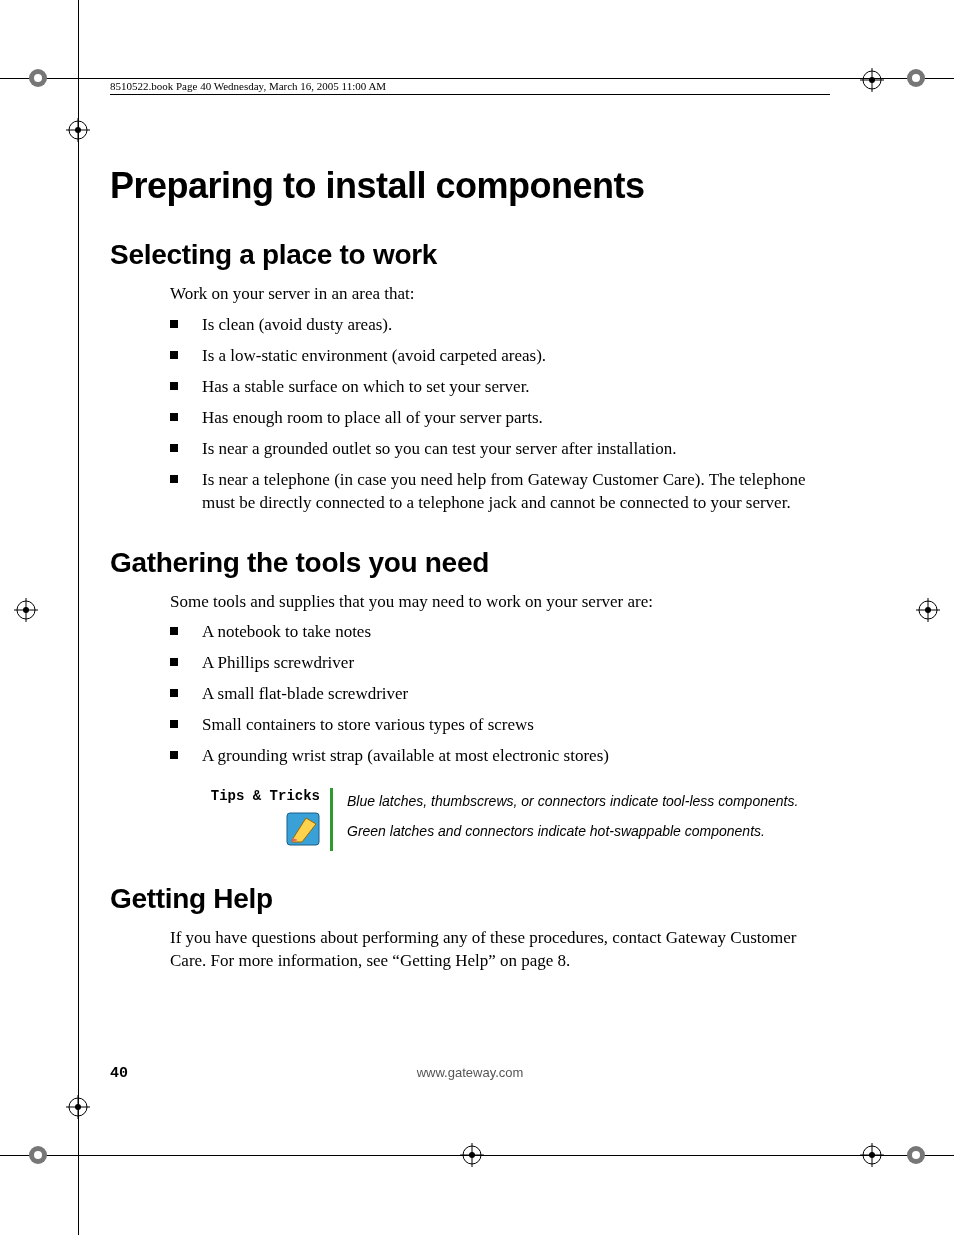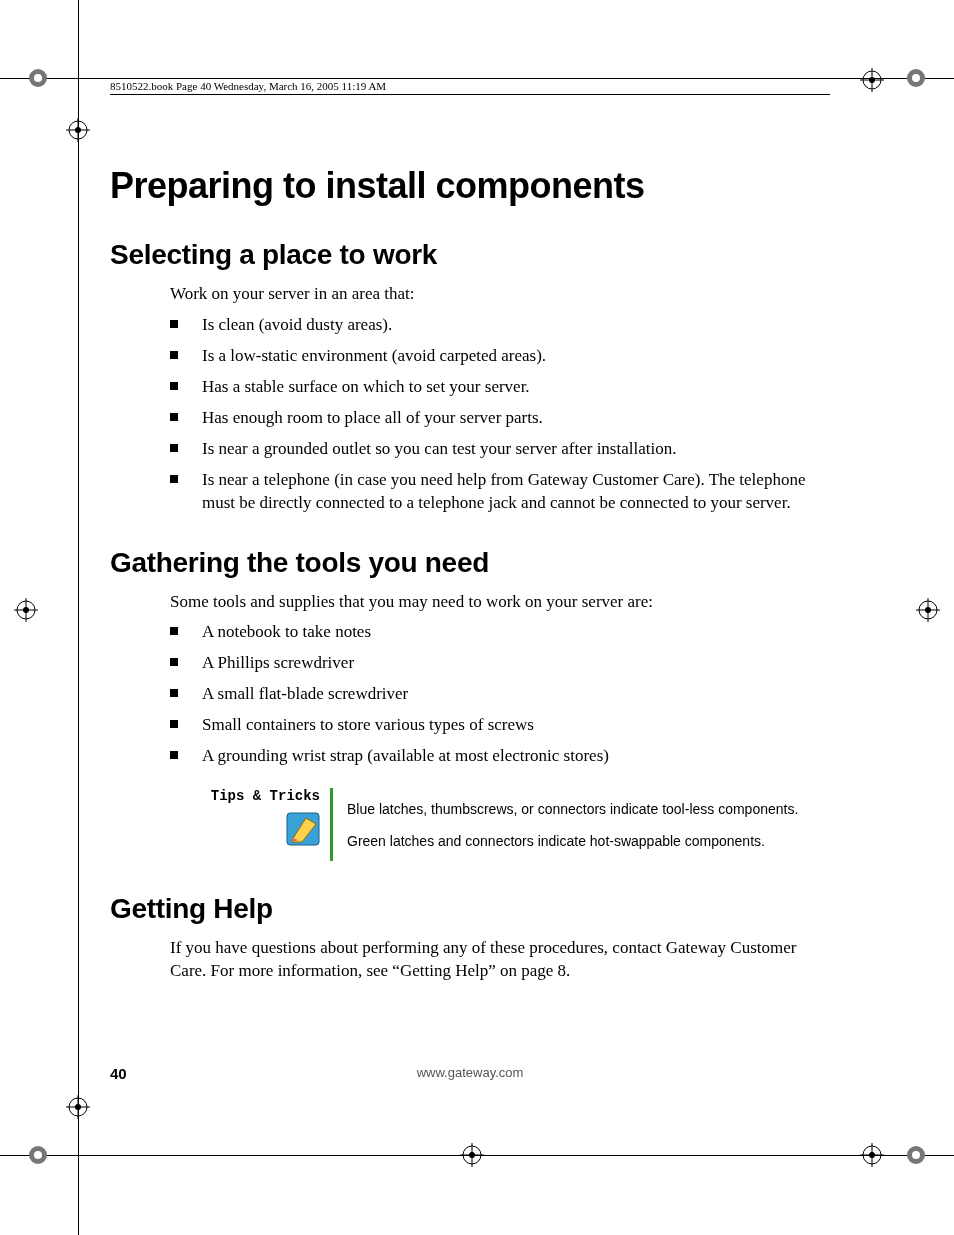--- a/index.html
+++ b/index.html
@@ -92,31 +92,31 @@
     background: #2e9b2e;
     align-self: stretch;
     margin-right: 14px;
   }
   .tips-content {
     font-family: Arial, Helvetica, sans-serif;
     font-size: 14px;
     line-height: 1.4;
     flex: 1;
   }
-  .tips-content p { margin: 12px 0 10px 0; }
+  .tips-content p { margin: 4px 0 10px 0; font-style: italic; }
   .link { color: #000000; }
   .footer {
     position: absolute;
     left: 110px;
     width: 720px;
     top: 1065px;
     font-size: 14px;
   }
   .footer .pagenum {
-    font-family: Liberation Sans, sans-serif;
+    font-family: Liberation Mono, monospace;
     font-weight: bold;
     font-size: 15px;
   }
   .footer .url {
     position: absolute;
     left: 0;
     width: 720px;
     text-align: center;
     top: 0;
     font-family: Arial, Helvetica, sans-serif;
@@ -185,21 +185,21 @@
     <line x1="12" y1="0" x2="12" y2="24" stroke="#000"></line>
     <circle cx="12" cy="12" r="3" fill="#000"></circle>
   </svg>
 <svg style="position:absolute;left:906px;top:1145px" width="20" height="20" viewBox="0 0 20 20">
     <circle cx="10" cy="10" r="9" fill="#777"></circle>
     <circle cx="10" cy="10" r="4" fill="#fff"></circle>
   </svg>
 
 <div class="page">
 
-  <div class="running-head">8510522.book  Page 40  Wednesday, March 16, 2005  11:19 AM</div>
+  <div class="running-head">8510522.book  Page 40  Wednesday, March 16, 2005  11:00 AM</div>
 
   <h1 class="title">Preparing to install components</h1>
 
   <h2 class="section">Selecting a place to work</h2>
   <p class="body-text">Work on your server in an area that:</p>
   <ul class="square">
     <li>Is clean (avoid dusty areas).</li>
     <li>Is a low-static environment (avoid carpeted areas).</li>
     <li>Has a stable surface on which to set your server.</li>
     <li>Has enough room to place all of your server parts.</li>

